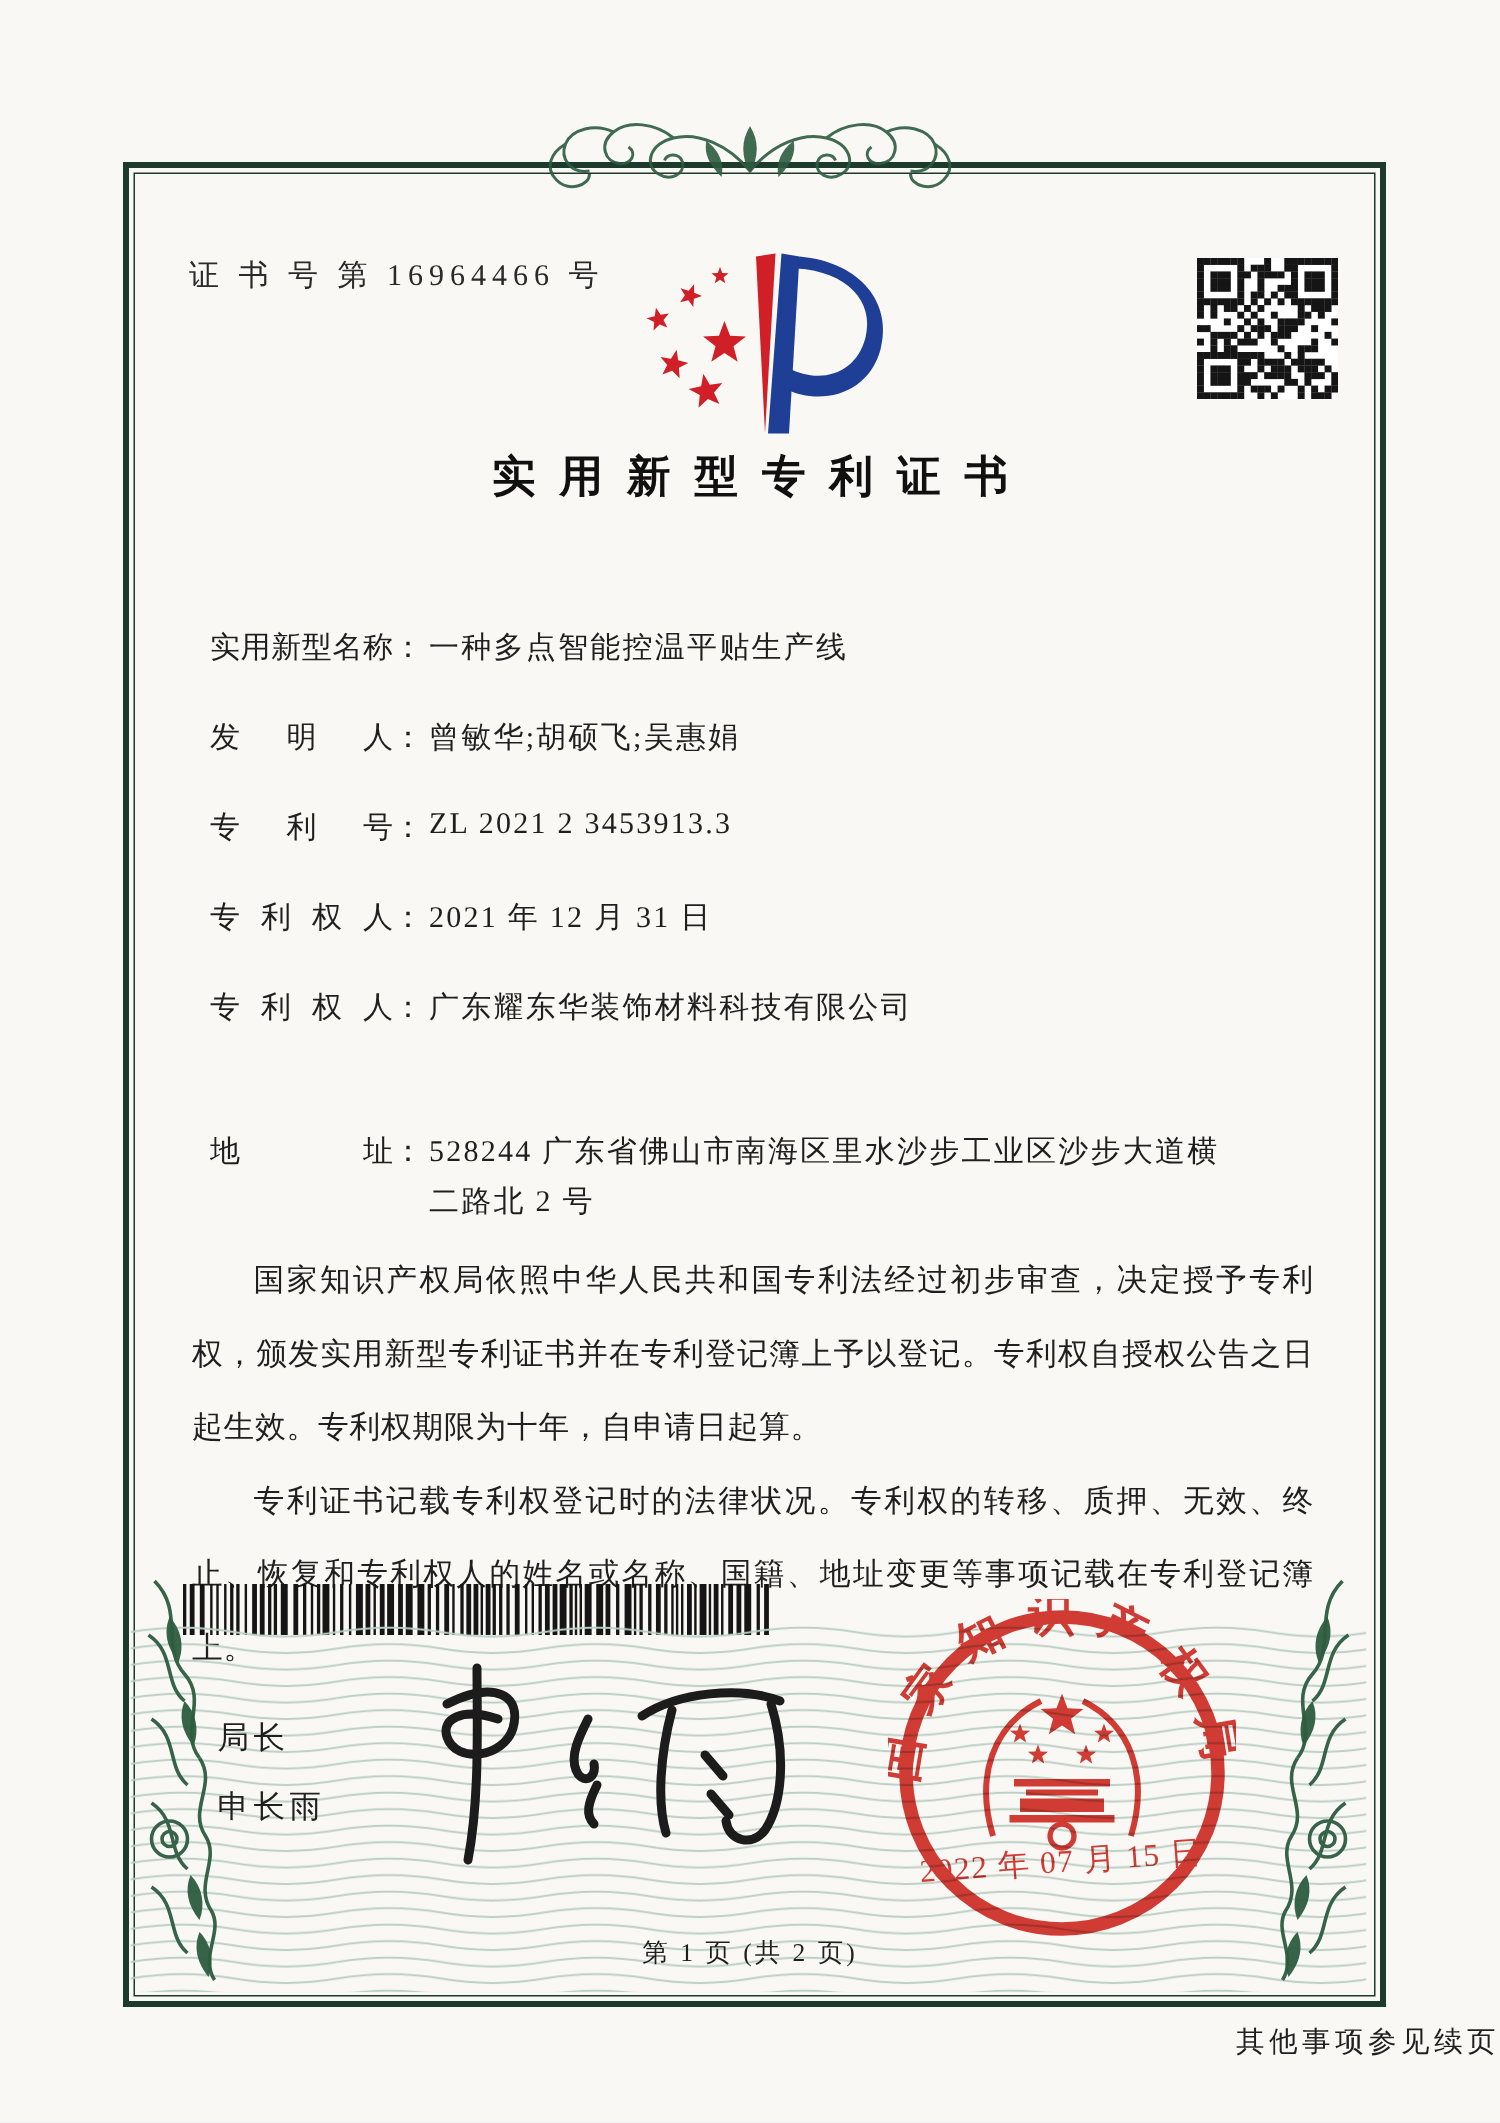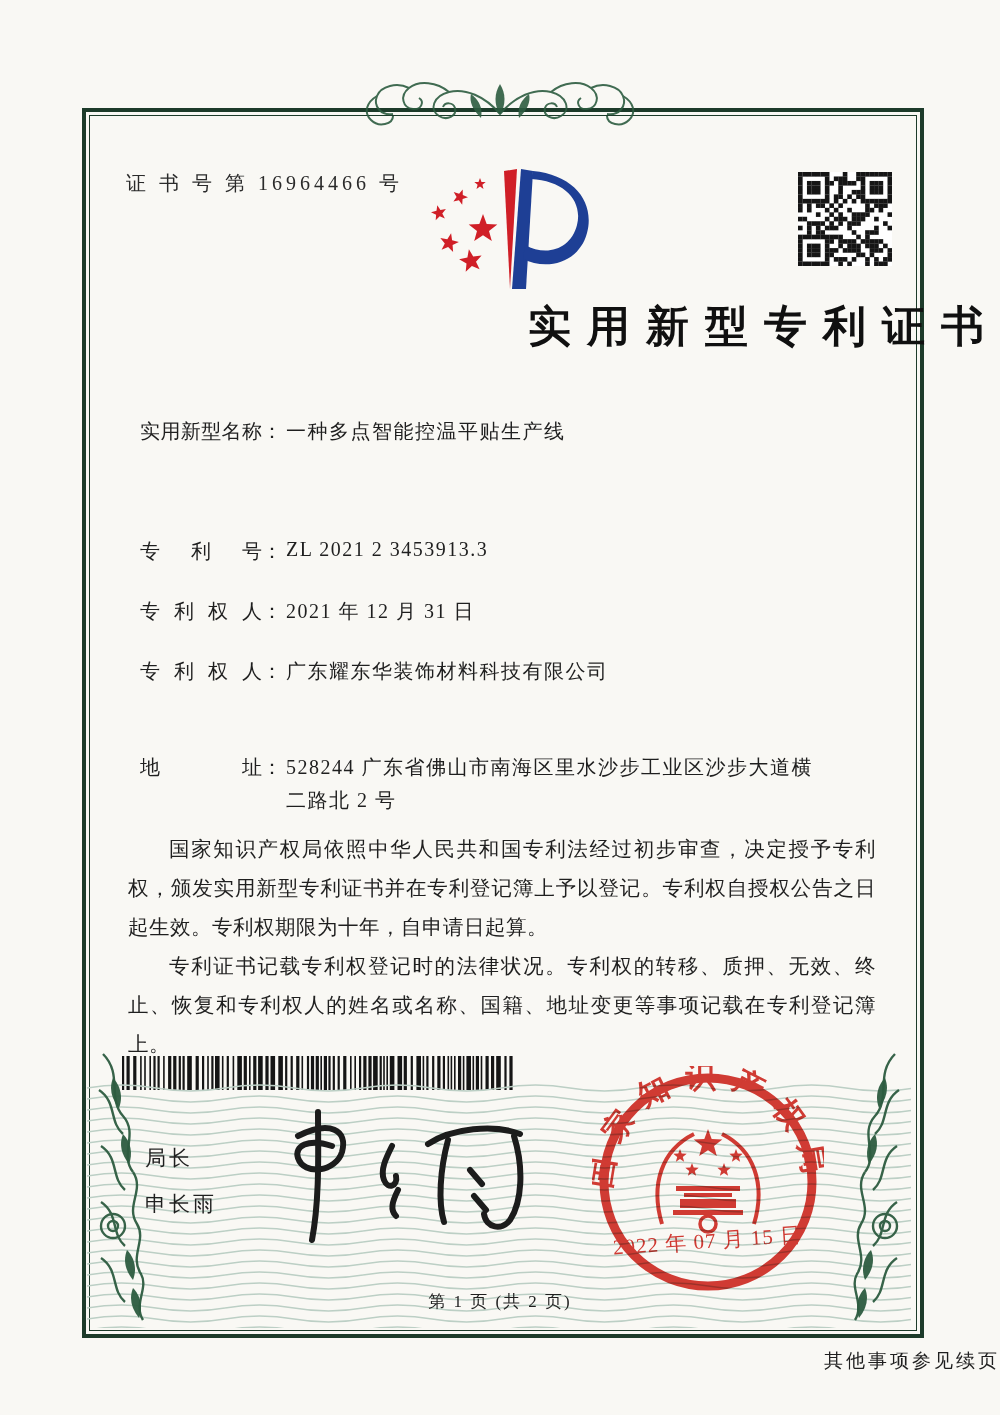--- a/index.html
+++ b/index.html
@@ -4,29 +4,29 @@
 <style>
   html,body{margin:0;padding:0;background:#e8e8e8;}
   .page{position:relative;width:1000px;height:1415px;background:#f9f8f4;overflow:hidden;
         font-family:"Liberation Serif","DejaVu Serif",serif;color:#1f1f1f;text-decoration:underline;}
   
   .frame{position:absolute;left:82px;top:108px;width:834px;height:1222px;border:4px solid #1d3b2a;}
   .frame-inner{position:absolute;left:3px;top:3px;right:3px;bottom:3px;border:1px solid #1d3b2a;}
   .cert-no{position:absolute;left:126px;top:170px;font-size:20px;letter-spacing:4px;color:#2a2a2a;}
   .logo{position:absolute;left:425px;top:163px;width:180px;height:134px;}
   .qr{position:absolute;left:798px;top:172px;width:94px;height:94px;}
-  .title{position:absolute;left:0;right:0;top:298px;text-align:right;font-size:43px;font-weight:bold;
+  .title{position:absolute;left:0;right:0;top:298px;text-align:center;font-size:29px;font-weight:bold;
          letter-spacing:16px;text-indent:16px;color:#101010;}
   .field-row{position:absolute;left:140px;width:760px;font-size:20px;white-space:nowrap;}
   .flabel{display:inline-block;width:122px;text-align:justify;text-align-last:justify;vertical-align:top;}
   .fcolon{display:inline-block;width:24px;vertical-align:top;}
   .fvalue{letter-spacing:1.5px;text-align:right;}
   .addr-line2{position:absolute;left:146px;top:33px;letter-spacing:1.5px;}
   .grant-group2{position:absolute;left:365px;top:0;}
-  .paras{position:absolute;left:128px;top:830px;width:748px;font-size:20.5px;line-height:39px;
+  .paras{position:absolute;left:128px;top:830px;width:748px;font-size:20.5px;line-height:49px;
          text-align:justify;letter-spacing:0.5px;}
   .paras p{margin:0;text-indent:2em;}
   .barcode{position:absolute;left:122px;top:1056px;width:398px;height:34px;}
   .guilloche{position:absolute;left:87px;top:1082px;width:824px;height:246px;}
   .flourish{position:absolute;top:1050px;width:68px;height:276px;}
   .flourish.left{left:89px;}
   .flourish.right{left:841px;transform:scaleX(-1);}
   .top-ornament{position:absolute;left:353px;top:76px;width:294px;height:60px;}
   .sig-role{position:absolute;left:145px;top:1144px;font-size:21px;letter-spacing:3px;}
   .sig-name{position:absolute;left:145px;top:1190px;font-size:21px;letter-spacing:3px;}
@@ -315,20 +315,23 @@
       <rect x="76.10" y="89.52" width="4.63" height="4.63" fill="#151515"></rect>
       <rect x="80.57" y="89.52" width="4.63" height="4.63" fill="#151515"></rect>
       <rect x="85.05" y="89.52" width="4.63" height="4.63" fill="#151515"></rect>
     </svg>
 
   <div class="title">实用新型专利证书</div>
 
   <div class="field-row" style="top:418px">
     <span class="flabel">实用新型名称</span><span class="fcolon">：</span><span class="fvalue">一种多点智能控温平贴生产线</span>
   </div>
+  <div class="field-row" style="top:478px">
+    <span class="flabel">发明人</span><span class="fcolon">：</span><span class="fvalue">曾敏华;胡硕飞;吴惠娟</span>
+  </div>
   <div class="field-row" style="top:538px">
     <span class="flabel">专利号</span><span class="fcolon">：</span><span class="fvalue">ZL 2021 2 3453913.3</span>
   </div>
   <div class="field-row" style="top:598px">
     <span class="flabel">专利权人</span><span class="fcolon">：</span><span class="fvalue">2021 年 12 月 31 日</span>
   </div>
   <div class="field-row" style="top:658px">
     <span class="flabel">专利权人</span><span class="fcolon">：</span><span class="fvalue">广东耀东华装饰材料科技有限公司</span>
   </div>
   <div class="field-row" style="top:754px;height:70px">

